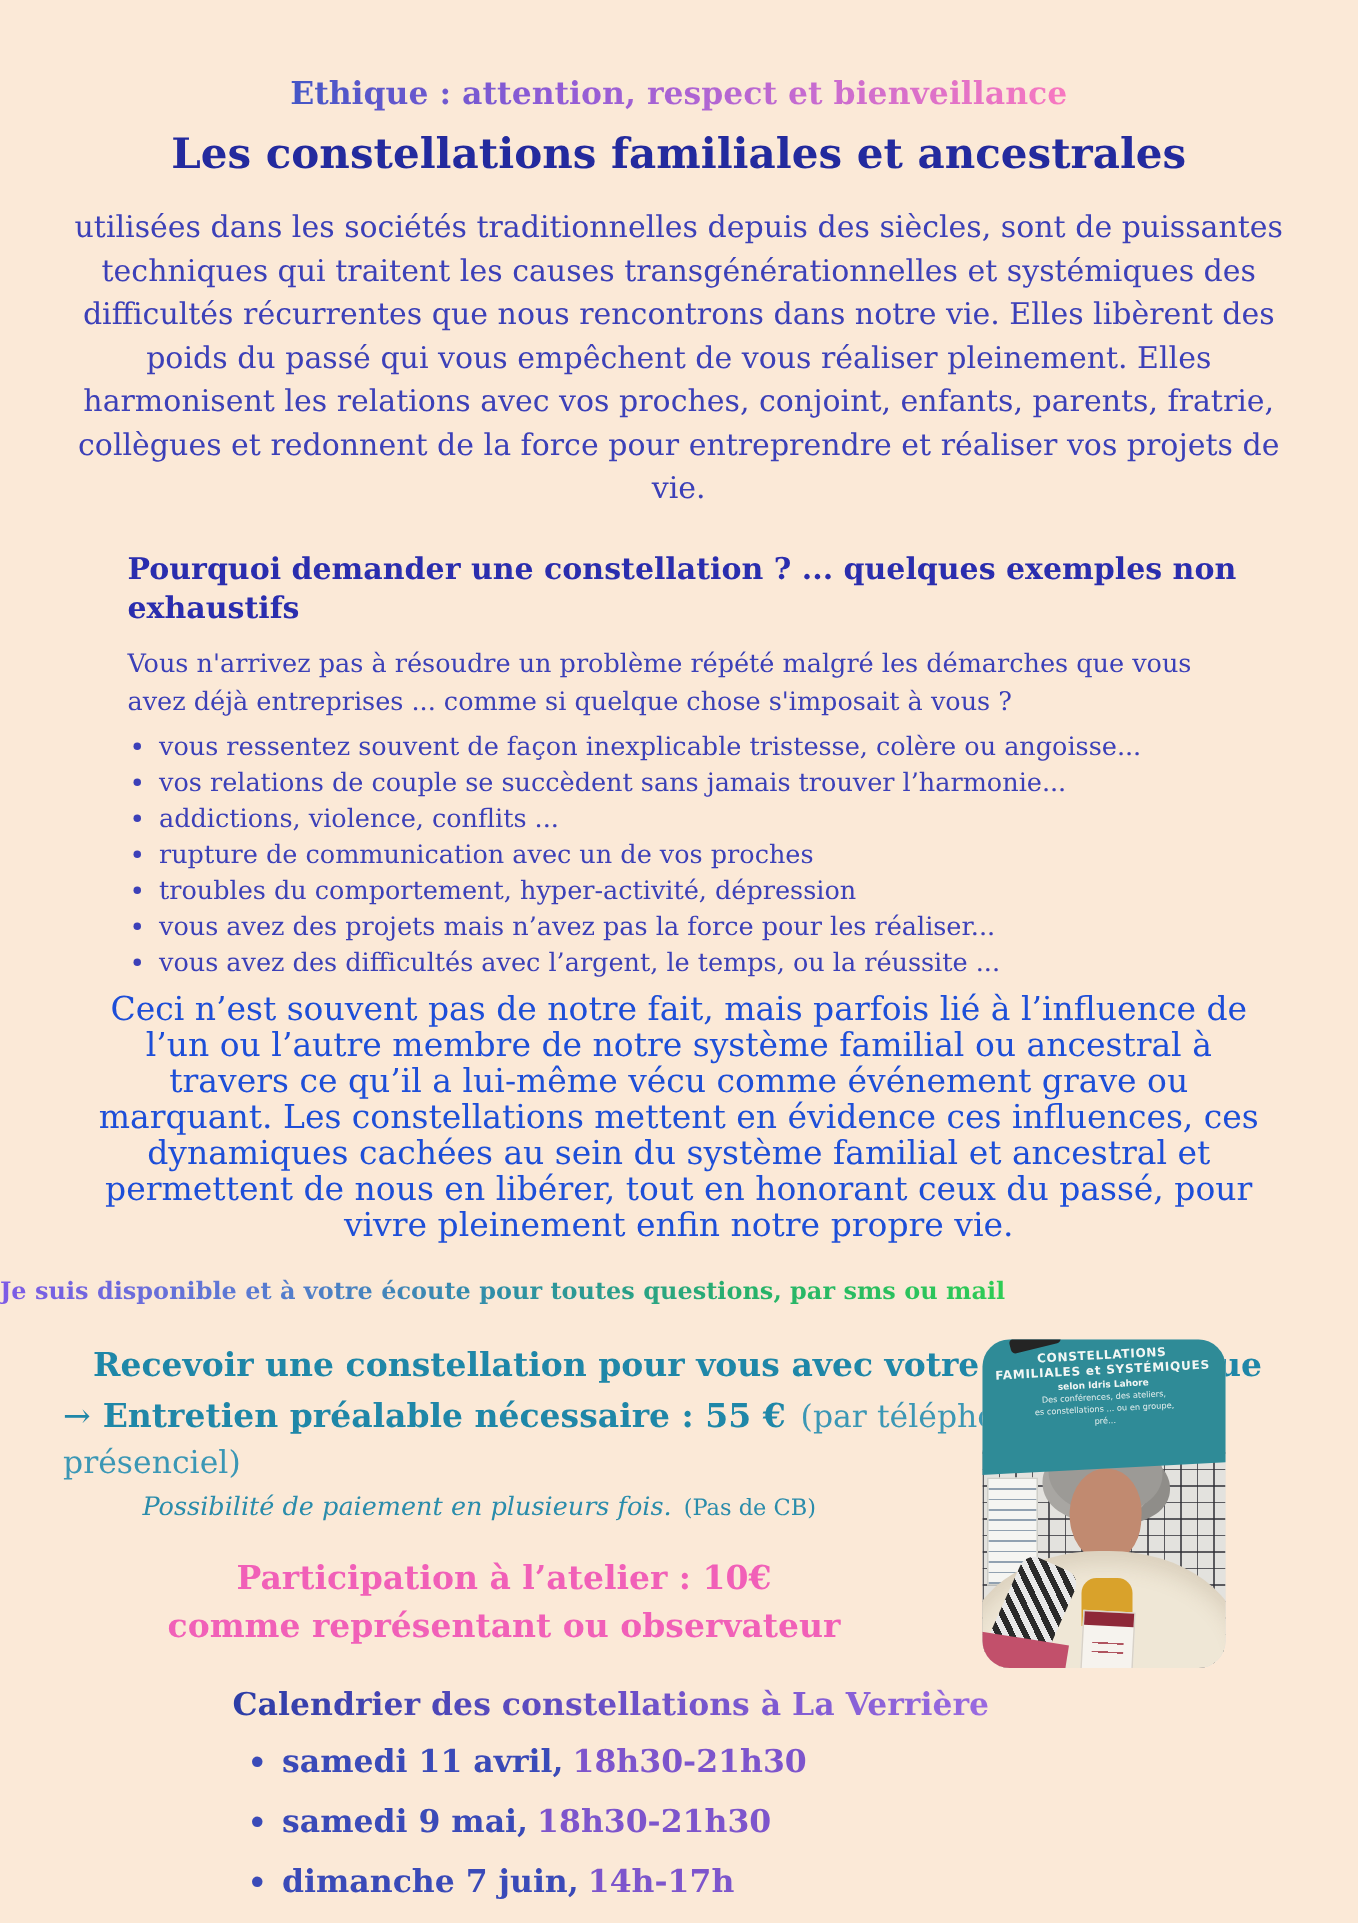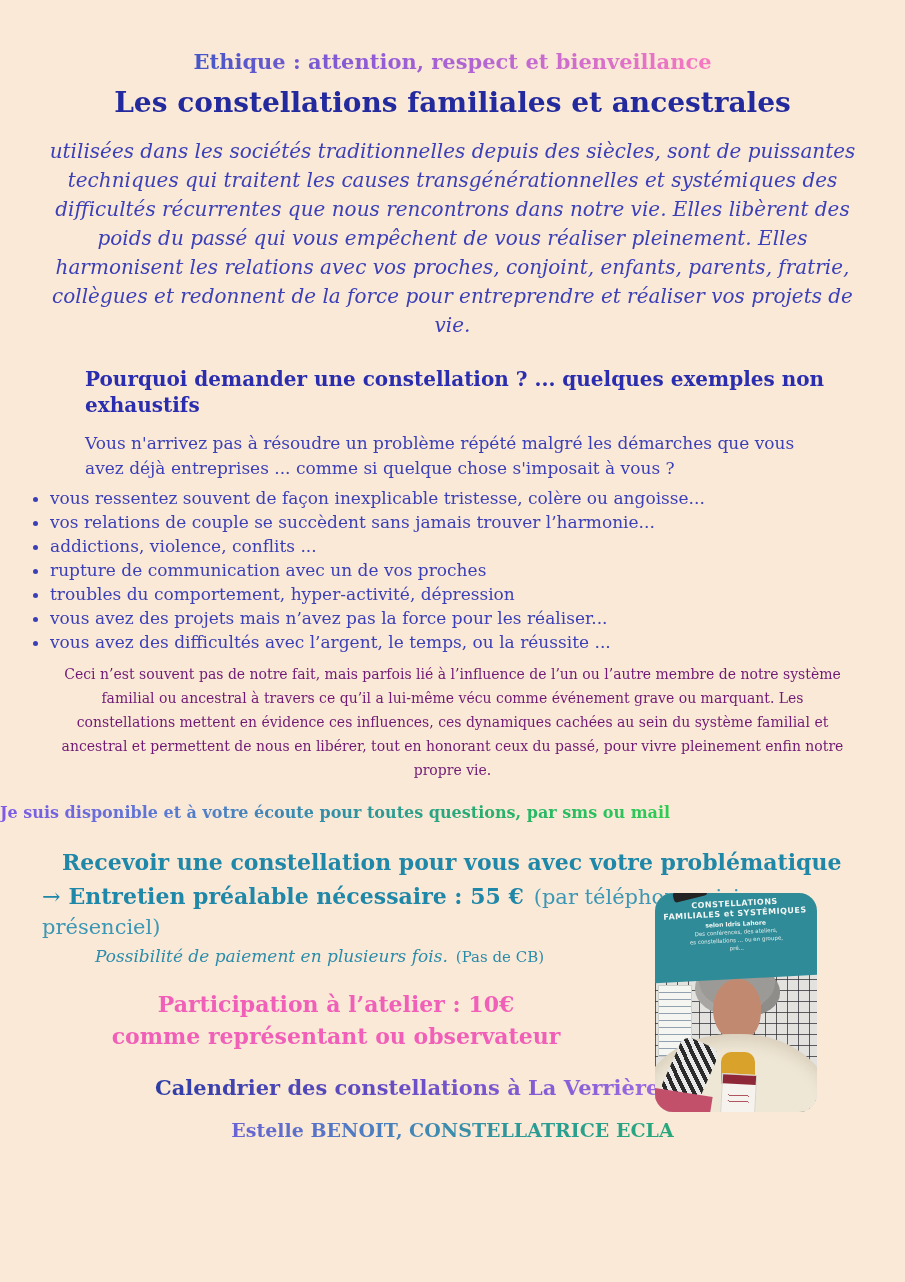--- a/index.html
+++ b/index.html
@@ -21,39 +21,39 @@
   .grad-ethics  { background-image:linear-gradient(90deg,#4356c6,#8f5bd6,#c66bd0,#f878c0); }
   .grad-avail   { background-image:linear-gradient(90deg,#7e5be6,#5a7ad2,#2f8fa6,#27b26a,#2ecc54); }
   .grad-cal     { background-image:linear-gradient(90deg,#2c3da6,#6a4fc6,#9a6ae0); }
   .grad-sig     { background-image:linear-gradient(90deg,#6a63d4,#4a7fc0,#2a9b96,#28a87c); }
 
   .ethics { margin-top:48px; text-align:center; font-size:21px; font-weight:bold; line-height:27px; }
   .title  { margin-top:10px; text-align:center; font-size:28px; font-weight:bold; color:#232a9e; line-height:36px; }
 
   .intro {
     margin:16px auto 0 auto; width:812px;
-    text-align:center; font-size:20px; line-height:29px; color:#3c40b8;font-style:italic;
+    text-align:center; font-size:20px; line-height:29px; color:#3c40b8;
   }
 
   .why-heading {
     margin:26px 16px 0 85px; font-size:20px; font-weight:bold;
     color:#2a2dae; line-height:26px;
   }
   .why-lead {
     margin:13px 0 0 85px; width:730px;
     font-size:17px; line-height:25px; color:#3c40b8;
   }
   .why-bullets {
-    margin-top:5px; padding-left:50px; width:790px;
+    margin-top:5px; padding-left:106px; width:790px;
     color:#3c40b8; font-size:17px;
   }
   .why-bullets li { line-height:24px; }
   .conclusion {
     margin:8px auto 0 auto; width:796px;
-    text-align:center; font-size:14px; line-height:24px; color:#701a75;
+    text-align:center; font-size:22px; line-height:24px; color:#1d4ed8;
   }
 
   .availability { margin-top:18px; text-align:left; font-size:16px; font-weight:bold; line-height:25px; }
 
   .pricing-heading { margin:22px 0 0 62px; font-size:22px; font-weight:bold; color:#1f87a8; line-height:30px; }
   .pricing-item { margin:4px 0 0 42px; font-size:22px; line-height:30px; color:#1f87a8; }
   .pricing-item .arrow { font-weight:normal; margin-right:8px; }
   .pricing-bold { font-weight:bold;margin-top:12px; }
   .pricing-note { font-weight:normal; color:#3b97b5; margin-left:10px; font-size:21px; }
   .payment-note { margin:3px 0 0 95px; font-size:17px; color:#2a8cab; line-height:22px; }
@@ -196,20 +196,25 @@
 
   <div class="workshop">
     <div>Participation à l’atelier : 10€</div>
     <div>comme représentant ou observateur</div>
   </div>
 
   <div>
     <div class="calendar-heading">
       <span class="grad grad-cal">Calendrier des constellations à La Verrière</span>
     </div>
+    <ul class="calendar-list">
+      <li><span class="event-date">samedi 11 avril,</span><span class="event-time">18h30-21h30</span></li>
+      <li><span class="event-date">samedi 9 mai,</span><span class="event-time">18h30-21h30</span></li>
+      <li><span class="event-date">dimanche 7 juin,</span><span class="event-time">14h-17h</span></li>
+    </ul>
   </div>
 
   <div class="photo">
     <div class="photo-grid"></div>
     <div class="photo-poster"></div>
     <div class="photo-hair"></div>
     <div class="photo-neck"></div>
     <div class="photo-face"></div>
     <div class="photo-cardigan"></div>
     <div class="photo-scarf"></div>

